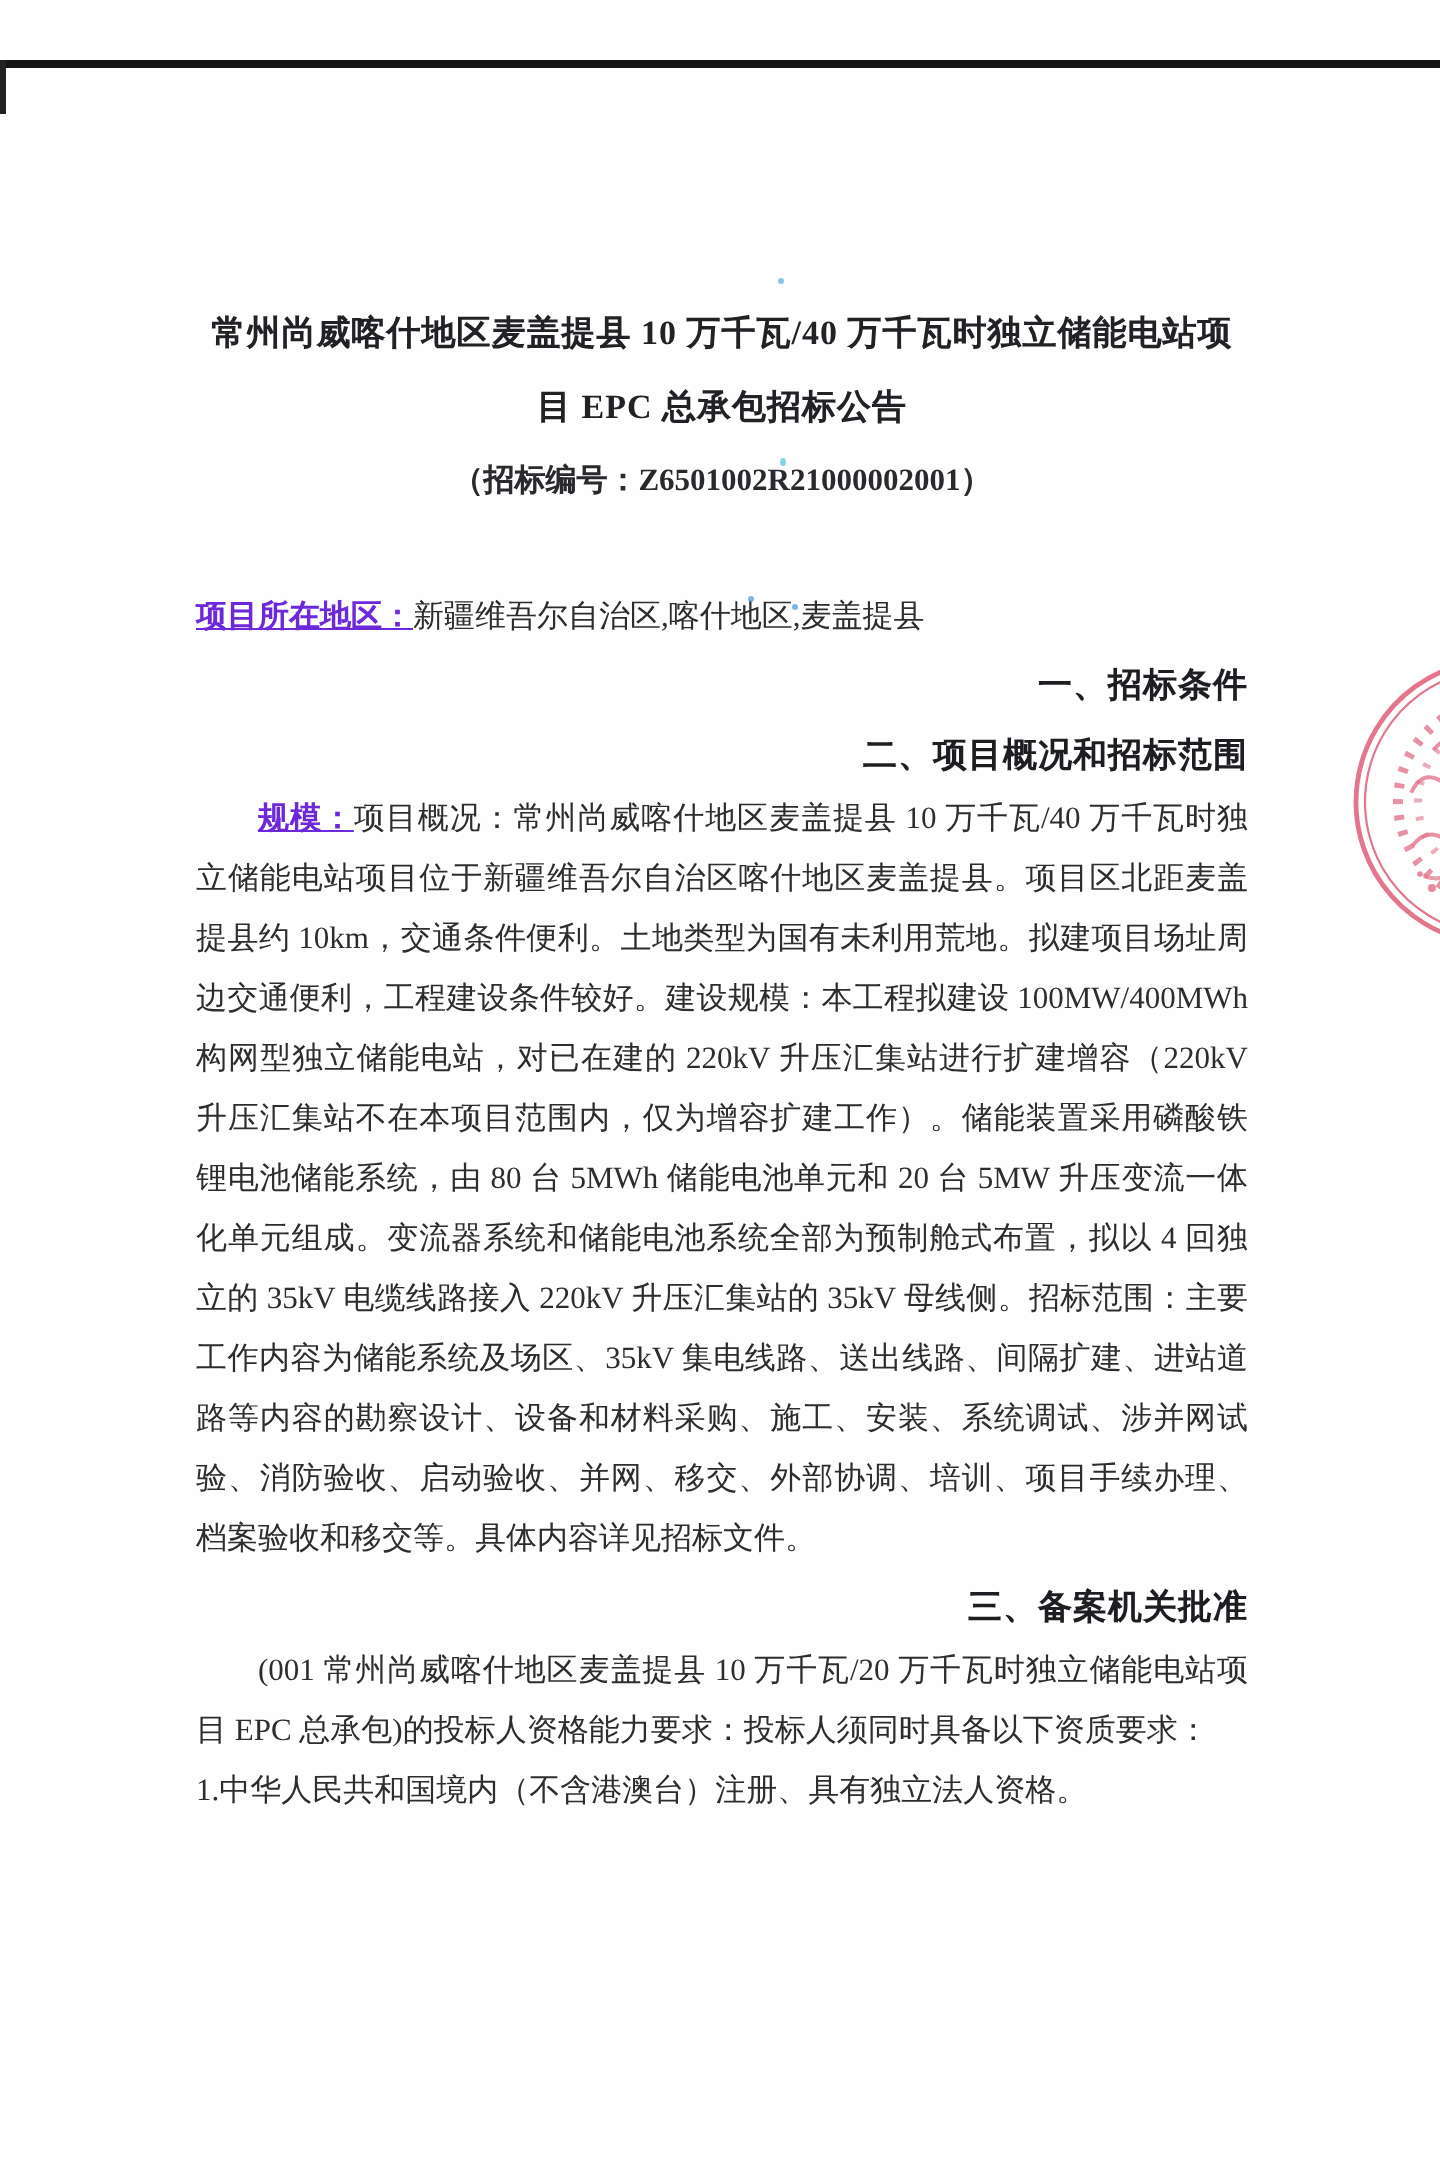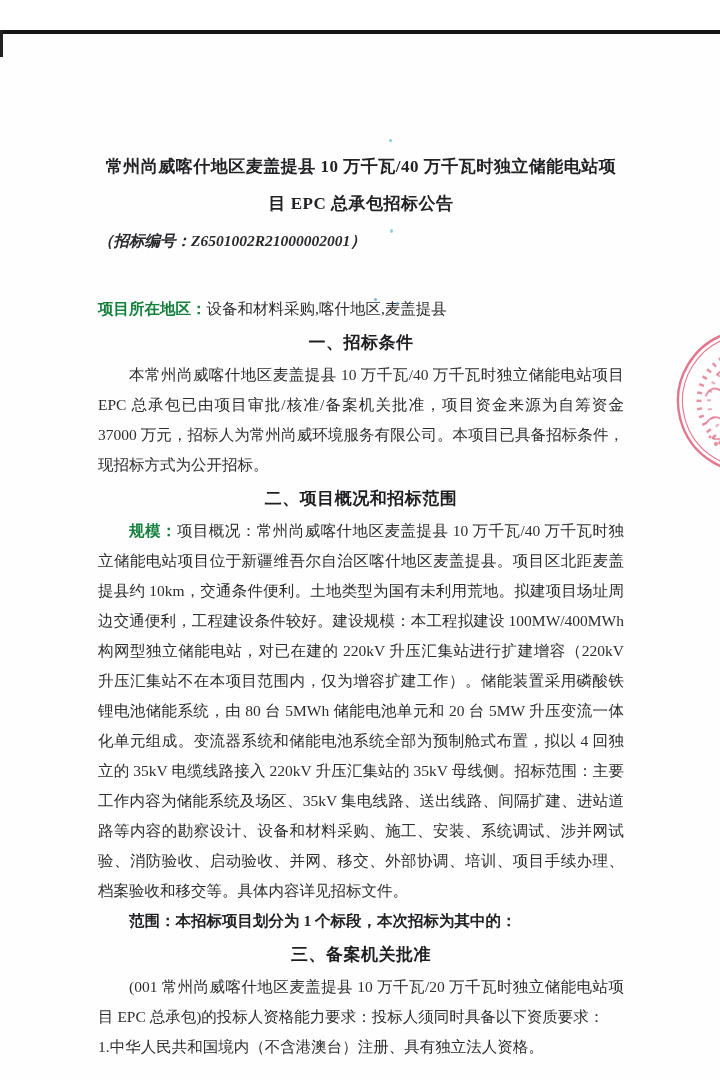--- a/index.html
+++ b/index.html
@@ -25,28 +25,28 @@
     font-size:15.5px;line-height:30px;
     text-align:justify;
   }
   .title{
     margin:118px 0 6px 0;
     font-size:17px;line-height:37px;font-weight:bold;
     text-align:center;color:#222226;
     letter-spacing:.5px;
   }
   .tender-no{
-    text-align:left;font-weight:bold;color:#2a2a2e;
-    font-size:15.5px;line-height:26px;margin:0 0 40px 0;font-style:italic;
+    text-align:center;font-weight:bold;color:#2a2a2e;
+    font-size:15.5px;line-height:26px;margin:0 0 40px 0;
   }
   .location{margin:0;}
-  .b{font-weight:bold;color:#15803d;}
+  .b{font-weight:bold;color:#6d28d9;text-decoration:underline;}
   h2.sec{
     font-size:17px;line-height:32px;font-weight:bold;color:#1e1e22;
-    margin:3px 0 1px 0;text-align:center;letter-spacing:.5px;
+    margin:3px 0 1px 0;text-align:right;letter-spacing:.5px;
   }
   p{margin:0;}
   p.indent{text-indent:2em;}
   p.bold-line{font-weight:bold;color:#232327;}
 
   
   .seal{position:absolute;left:664px;top:286px;width:170px;height:170px;opacity:.88;}
 
   
   .speck{position:absolute;border-radius:50%;opacity:.75;}
@@ -58,28 +58,26 @@
 
   <div class="edge-top"></div>
   <div class="edge-corner"></div>
 
   <div class="page">
 
     <h1 class="title">常州尚威喀什地区麦盖提县 10 万千瓦/40 万千瓦时独立储能电站项目 EPC 总承包招标公告</h1>
 
     <div class="tender-no">（招标编号：Z6501002R21000002001）</div>
 
-    <p class="location"><span class="b">项目所在地区：</span><span>设备和材料采购,喀什地区,麦盖提县</span></p>
+    <p class="location"><span class="b">项目所在地区：</span><span>新疆维吾尔自治区,喀什地区,麦盖提县</span></p>
 
     <h2 class="sec">一、招标条件</h2>
-    <p class="indent">本常州尚威喀什地区麦盖提县 10 万千瓦/40 万千瓦时独立储能电站项目 EPC 总承包已由项目审批/核准/备案机关批准，项目资金来源为自筹资金 37000 万元，招标人为常州尚威环境服务有限公司。本项目已具备招标条件，现招标方式为公开招标。</p>
 
     <h2 class="sec">二、项目概况和招标范围</h2>
     <p class="indent"><span class="b">规模：</span><span>项目概况：常州尚威喀什地区麦盖提县 10 万千瓦/40 万千瓦时独立储能电站项目位于新疆维吾尔自治区喀什地区麦盖提县。项目区北距麦盖提县约 10km，交通条件便利。土地类型为国有未利用荒地。拟建项目场址周边交通便利，工程建设条件较好。建设规模：本工程拟建设 100MW/400MWh 构网型独立储能电站，对已在建的 220kV 升压汇集站进行扩建增容（220kV 升压汇集站不在本项目范围内，仅为增容扩建工作）。储能装置采用磷酸铁锂电池储能系统，由 80 台 5MWh 储能电池单元和 20 台 5MW 升压变流一体化单元组成。变流器系统和储能电池系统全部为预制舱式布置，拟以 4 回独立的 35kV 电缆线路接入 220kV 升压汇集站的 35kV 母线侧。招标范围：主要工作内容为储能系统及场区、35kV 集电线路、送出线路、间隔扩建、进站道路等内容的勘察设计、设备和材料采购、施工、安装、系统调试、涉并网试验、消防验收、启动验收、并网、移交、外部协调、培训、项目手续办理、档案验收和移交等。具体内容详见招标文件。</span></p>
-    <p class="indent bold-line">范围：本招标项目划分为 1 个标段，本次招标为其中的：</p>
 
     <h2 class="sec">三、备案机关批准</h2>
     <p class="indent">(001 常州尚威喀什地区麦盖提县 10 万千瓦/20 万千瓦时独立储能电站项目 EPC 总承包)的投标人资格能力要求：投标人须同时具备以下资质要求：</p>
     <p>1.中华人民共和国境内（不含港澳台）注册、具有独立法人资格。</p>
 
   </div>
 
   <svg class="seal" viewBox="0 0 170 170" aria-hidden="true">
     <g stroke="#e0637e" fill="none" transform="rotate(-14 85 85)">
       <circle cx="85" cy="85" r="71" stroke-width="2.4"></circle>

